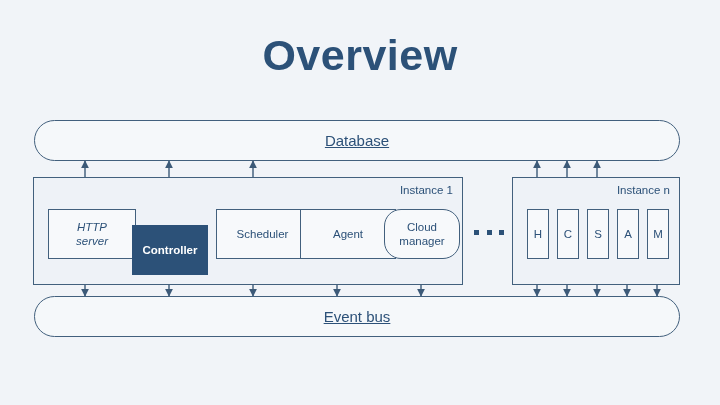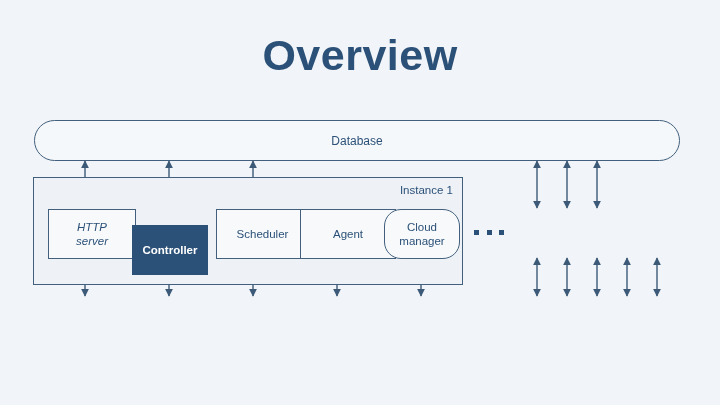--- a/index.html
+++ b/index.html
@@ -39,22 +39,23 @@
     position: absolute;
     box-sizing: border-box;
     border: 1.6px solid #42607d;
     border-radius: 24px;
     background: #f5f8fa;
     display: flex;
     align-items: center;
     justify-content: center;
   }
   .bus-bar .bar-label {
-    font-size: 12px;
-    color: #2c5178;
+    font-size: 15px;
+    color: #2c5178;
+    text-decoration: underline;
   }
 
   #database-bar {
     left: 34px;
     top: 120px;
     width: 646px;
     height: 41px;
   }
   #event-bus-bar {
     left: 34px;
@@ -226,15 +227,38 @@
         </div>
       </div>
   </div>
 
   <div id="instances-ellipsis">
     <i></i>
     <i></i>
     <i></i>
   </div>
 
-
+  <div id="instance-n" class="instance-box">
+    <span class="instance-label">Instance n</span>
+    <div id="instance-n-services">
+        <div class="svc-mini" style="left: 14px;">
+          <span>H</span>
+        </div>
+        <div class="svc-mini" style="left: 44px;">
+          <span>C</span>
+        </div>
+        <div class="svc-mini" style="left: 74px;">
+          <span>S</span>
+        </div>
+        <div class="svc-mini" style="left: 104px;">
+          <span>A</span>
+        </div>
+        <div class="svc-mini" style="left: 134px;">
+          <span>M</span>
+        </div>
+      </div>
+  </div>
+
+  <div id="event-bus-bar" class="bus-bar">
+    <span class="bar-label">Event bus</span>
+  </div>
 
 </div>
 
 </body></html>

